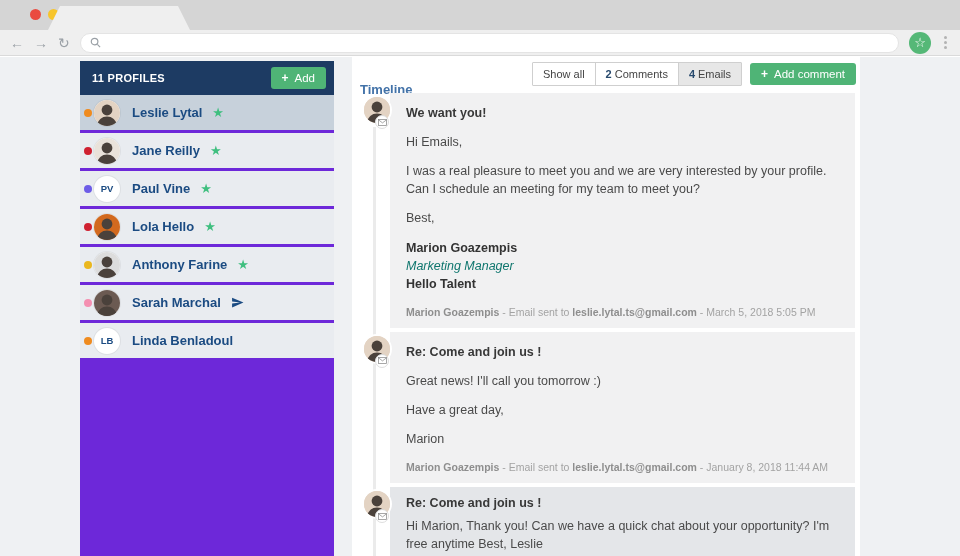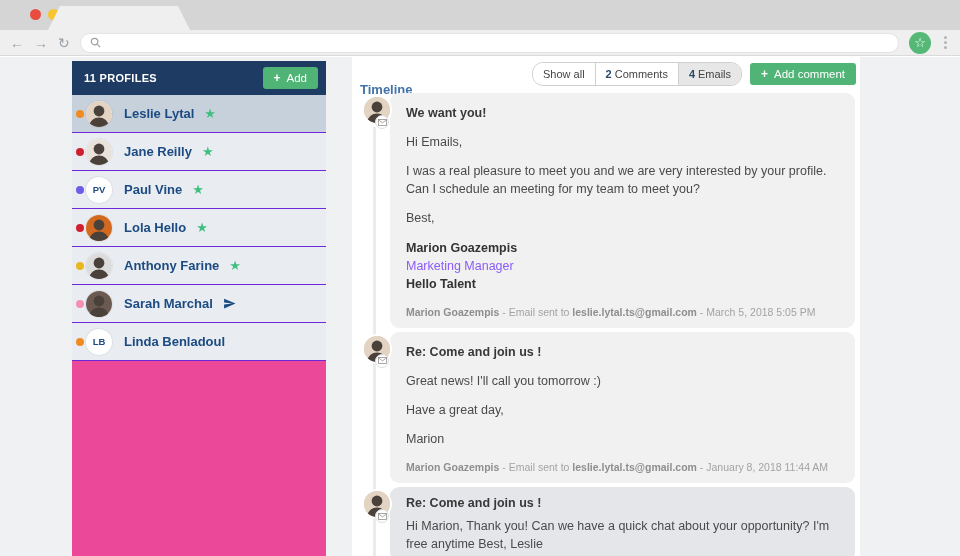--- a/index.html
+++ b/index.html
@@ -29,50 +29,50 @@
   .url-text { font-size:11px; color:#777; flex:1; }
   .ext-icon {
     width:22px; height:22px; border-radius:50%; background:#55b877; color:#fff;
     display:flex; align-items:center; justify-content:center; font-size:13px;
   }
   .kebab { display:flex; flex-direction:column; gap:2px; padding:0 3px; }
   .kebab span { width:3px; height:3px; border-radius:50%; background:#b2b2b2; }
   
   .page { position:absolute; top:57px; left:0; right:0; bottom:0; background:#eff1f3; }
   
-  .sidebar { position:absolute; left:72px; top:4px; width:254px; bottom:0; background:#ec4899; }
+  .sidebar { position:absolute; left:80px; top:4px; width:254px; bottom:0; background:#6d28d9; }
   .sb-header {
     height:34px; display:flex; align-items:center; justify-content:space-between; padding:0 8px 0 12px;
   }
   .sb-title { color:#fff; font-size:11px; font-weight:bold; letter-spacing:.3px; }
   .green-btn {
     border:none; color:#fff; font-size:11.5px; border-radius:3px; padding:5px 11px;
     display:flex; align-items:center; gap:6px; cursor:pointer; font-family:inherit;
   }
   .green-btn .plus { font-weight:bold; font-size:12px; line-height:1; }
   .profile-row {
     height:38px; display:flex; align-items:center; padding:0 10px 0 4px;
-    background:#e9ecf0; border-bottom:1px solid #6d28d9; cursor:pointer;
+    background:#e9ecf0; border-bottom:3px solid #6d28d9; cursor:pointer;
   }
   .profile-row.selected { background:#c7d1db; }
   .p-dot { width:8px; height:8px; border-radius:50%; flex:0 0 auto; margin-right:2px; }
   .p-avatar {
     width:26px; height:26px; border-radius:50%; background:#fff; overflow:hidden; flex:0 0 auto;
     display:flex; align-items:center; justify-content:center;
     font-size:9.5px; font-weight:bold; color:#1b4b82; box-shadow:0 0 0 1px rgba(0,0,0,.05);
   }
   .p-name { margin-left:12px; font-size:13px; font-weight:bold; color:#1b4b82; }
   .p-badge { margin-left:10px; display:flex; align-items:center; }
   .star-glyph { color:#3fbf7f; font-size:13px; line-height:1; }
   
   .timeline-col { position:absolute; left:352px; top:0; width:508px; bottom:0; background:#fff; }
   .tl-header { height:34px; display:flex; align-items:center; padding:0 4px 0 8px; }
   .tl-title { color:#4272a8; font-size:13px; font-weight:bold;margin-top:30px; }
   .filter-group {
-    margin-left:auto; display:flex; border:1px solid #cfcfcf; border-radius:11px; overflow:hidden;
+    margin-left:auto; display:flex; border:1px solid #cfcfcf; border-radius:1px; overflow:hidden;
   }
   .filter-btn {
     border:none; background:#fff; font-family:inherit; padding:5px 10px; font-size:11px;
     color:#444; border-left:1px solid #cfcfcf; cursor:pointer; display:flex; gap:3px; align-items:center;
   }
   .filter-btn:first-child { border-left:none; }
   .filter-btn.active { background:#e7e7e7; }
   .filter-count { font-weight:bold; color:#27496d; }
   .filter-count:empty { display:none; }
   .addc { margin-left:8px; }
@@ -81,29 +81,29 @@
   .entry { position:relative; margin-bottom:4px; }
   .entry-avatar {
     position:absolute; left:-26px; top:4px; width:26px; height:26px; border-radius:50%;
     overflow:hidden; background:#e3d3c3; box-shadow:0 0 0 2px #fff; z-index:2;
   }
   .env-badge {
     position:absolute; left:-15px; top:22px; width:14px; height:14px; border-radius:50%;
     background:#fff; border:1px solid #dedede; z-index:3;
     display:flex; align-items:center; justify-content:center;
   }
-  .card { background:#f1f1f2; border-radius:9px; padding:13px 16px 4px; position:relative; z-index:1; }
+  .card { background:#f1f1f2; border-radius:0; padding:13px 16px 4px; position:relative; z-index:1; }
   .card.dark { background:#e4e6e9; }
   .card-title { font-size:12.5px; font-weight:bold; color:#383838; margin-bottom:13px; }
   .card-body p {
     font-size:12.5px; color:#4a4a4a; margin:0 0 11px; line-height:1.45; white-space:pre-line;
   }
   .sig { font-size:12.5px; color:#333; line-height:1.45; margin-bottom:11px; }
   .sig .bold { font-weight:bold; }
-  .sig .italic { color:#8b5cf6; }
+  .sig .italic { font-style:italic; color:#0f766e; }
   .card-footer { padding:2px 0 6px; font-size:10.5px; color:#a3a3a3; }
   .f-author, .f-email { font-weight:bold; color:#8e8e8e; }
   .card.compact { padding:9px 16px 2px; }
   .card.compact .card-title { margin-bottom:7px; }
   .card.compact .card-body p { margin-bottom:5px; }
 </style>
 </head>
 <body>
 
 <div class="chrome-top">

